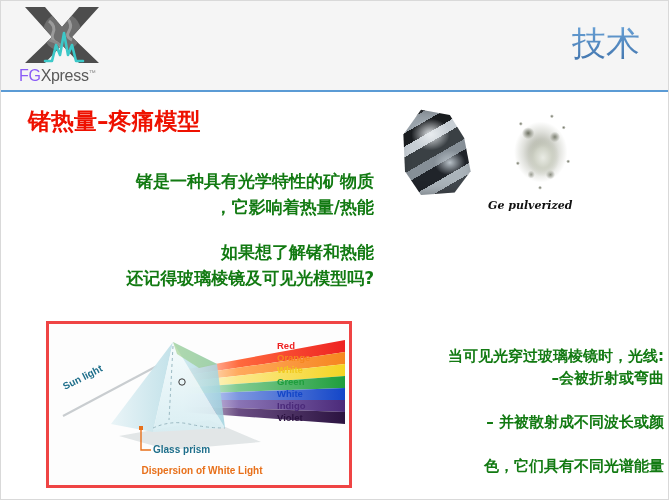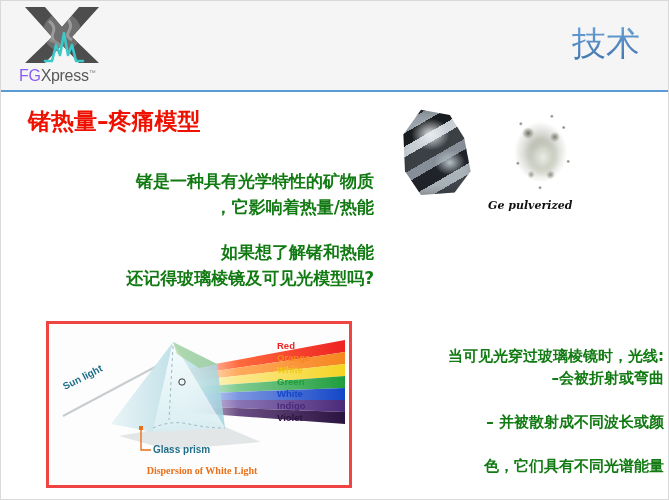--- a/index.html
+++ b/index.html
@@ -188,21 +188,21 @@
     white-space: nowrap;
   }
   #caption-dispersion {
     position: absolute;
     left: 0; top: 141px;
     width: 306px;
     text-align: center;
     font-size: 10px;
     font-weight: bold;
     color: #e8701a;
-    font-family: Liberation Serif, serif;
+    font-family: Liberation Sans, sans-serif;
   }
   #label-glassprism {
     position: absolute;
     left: 104px; top: 120px;
     font-size: 10px;
     font-weight: bold;
     color: #1f6f8b;
     font-family: "Liberation Sans", sans-serif;
     white-space: nowrap;
   }

